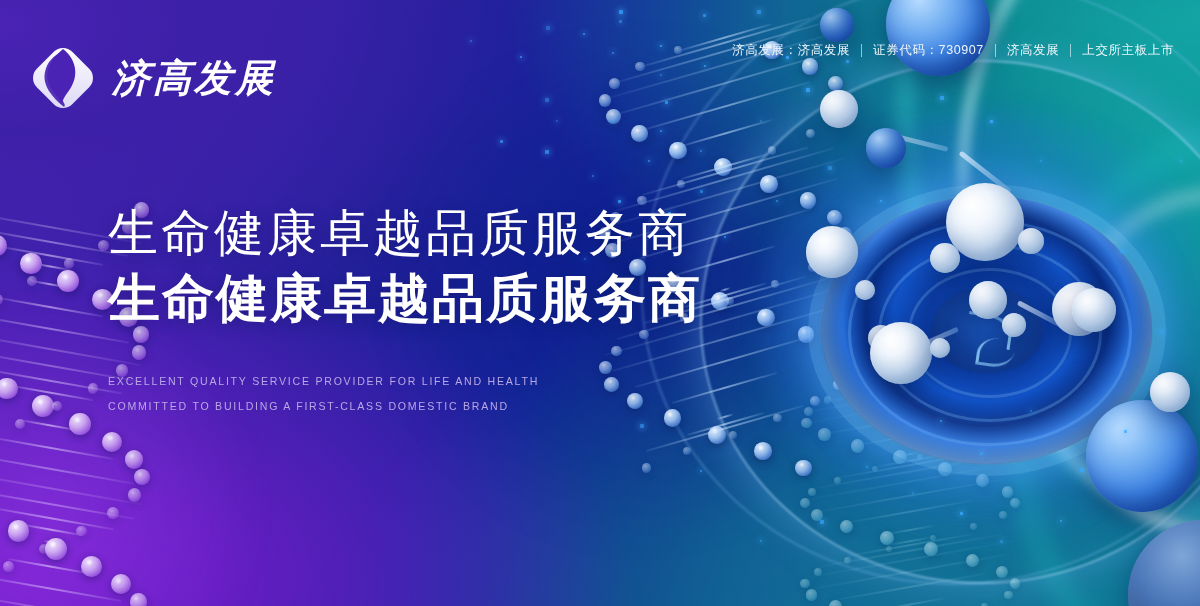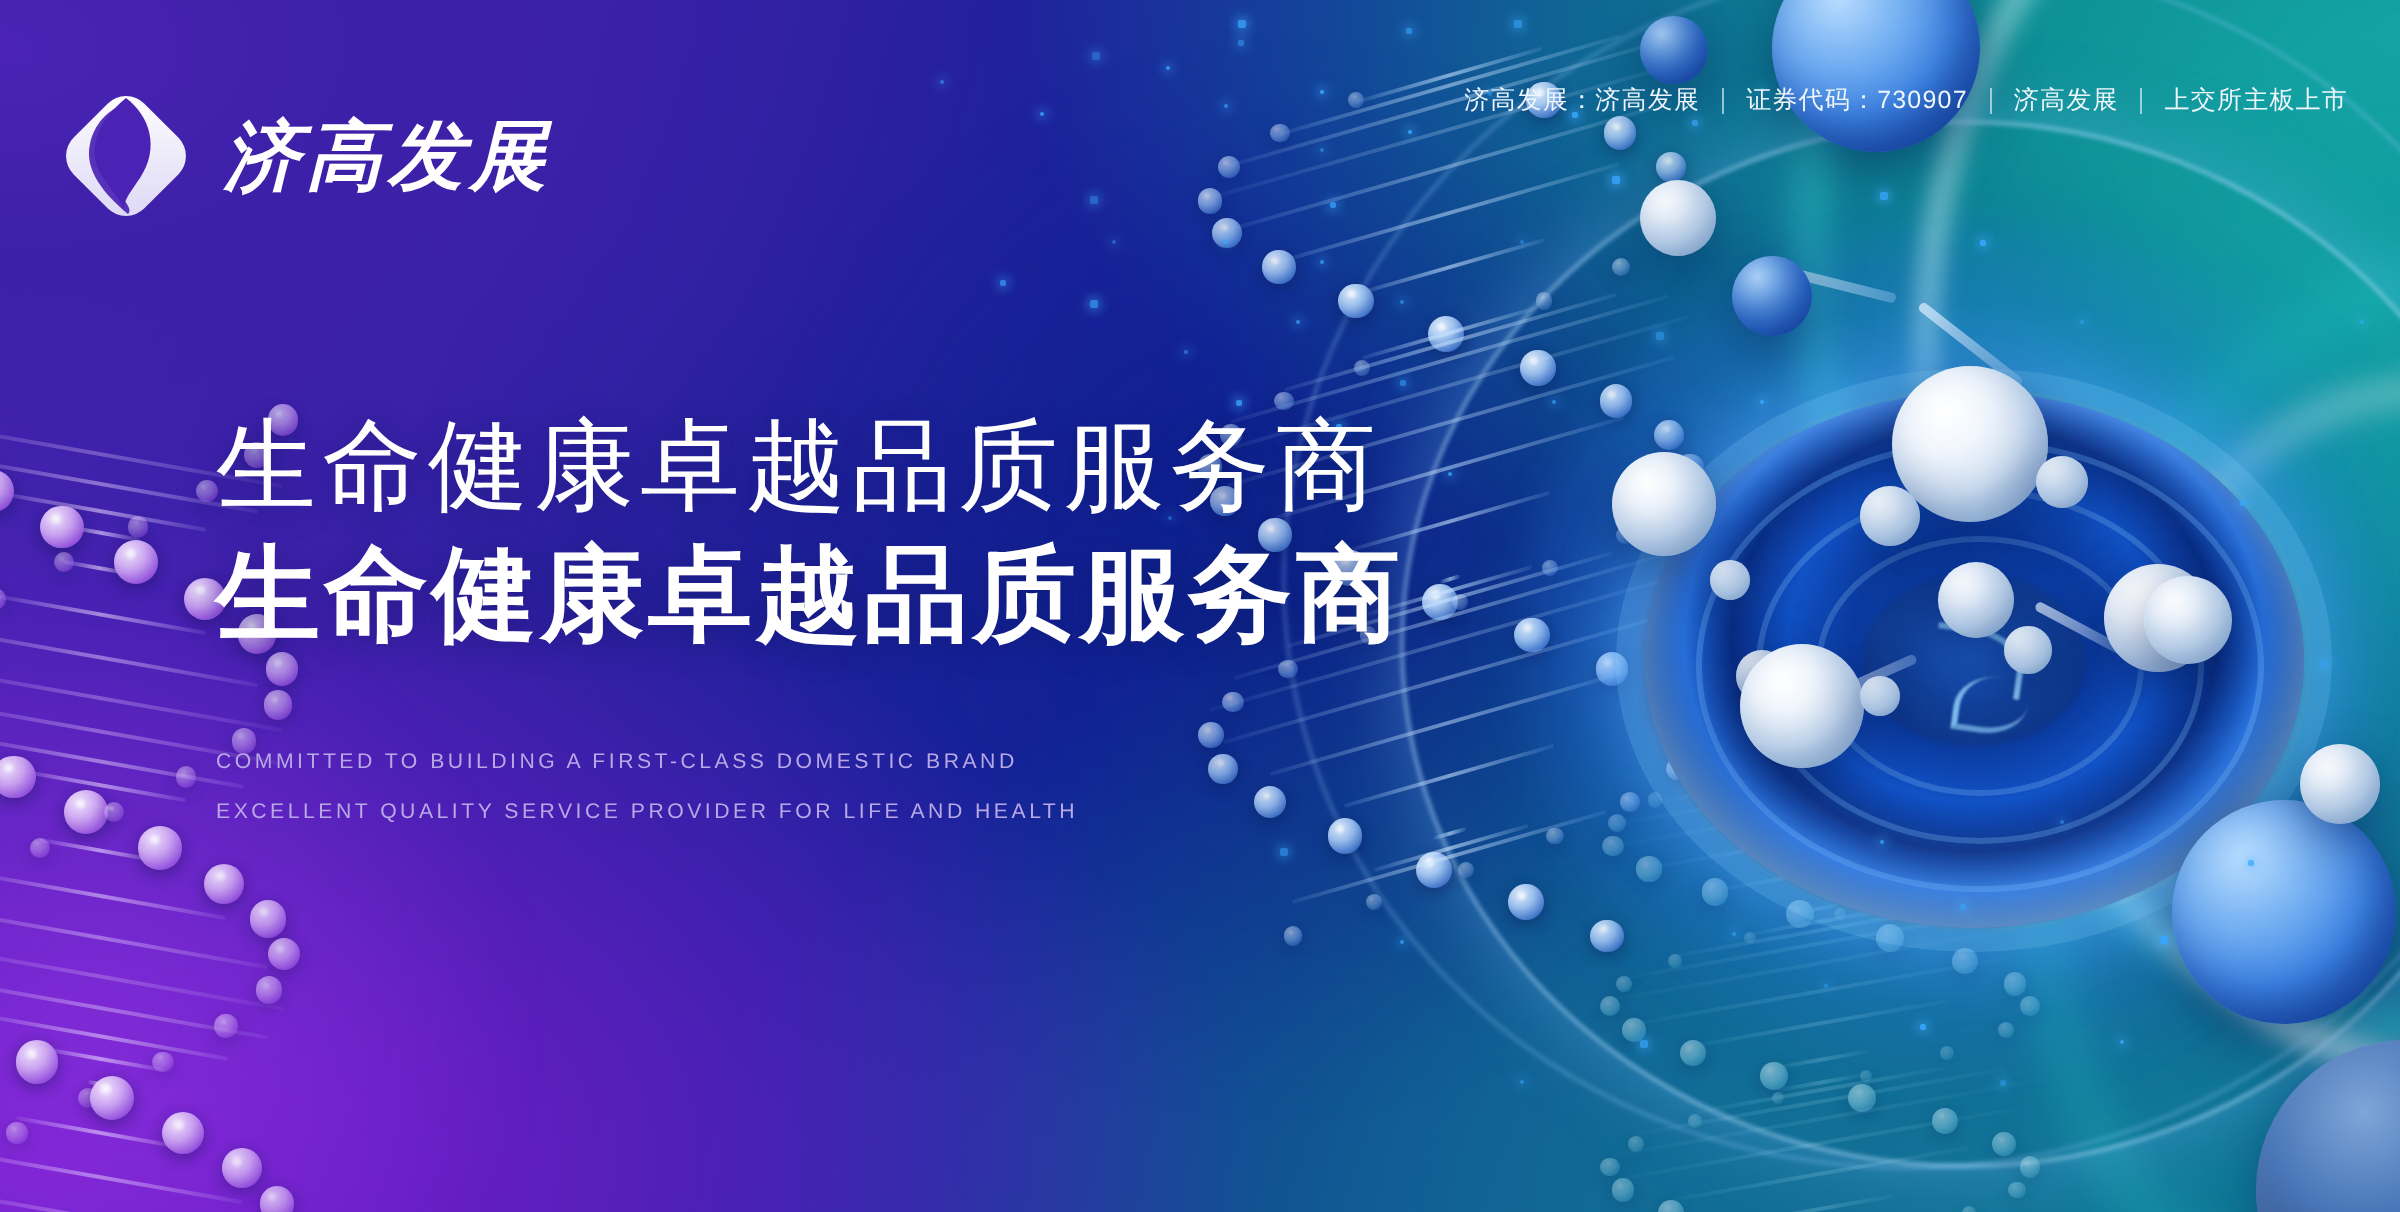--- a/index.html
+++ b/index.html
@@ -442,18 +442,18 @@
     <span class="sep"></span>
     <span>济高发展</span>
     <span class="sep"></span>
     <span>上交所主板上市</span>
   </div>
 
   <div class="copy">
     <div class="h1">生命健康卓越品质服务商</div>
     <div class="h2">生命健康卓越品质服务商</div>
     <div class="sub">
+      <div>EXCELLENT QUALITY SERVICE PROVIDER FOR LIFE AND HEALTH</div>
       <div>COMMITTED TO BUILDING A FIRST-CLASS DOMESTIC BRAND</div>
-      <div>EXCELLENT QUALITY SERVICE PROVIDER FOR LIFE AND HEALTH</div>
     </div>
   </div>
 
 </div>
 
 </body></html>

